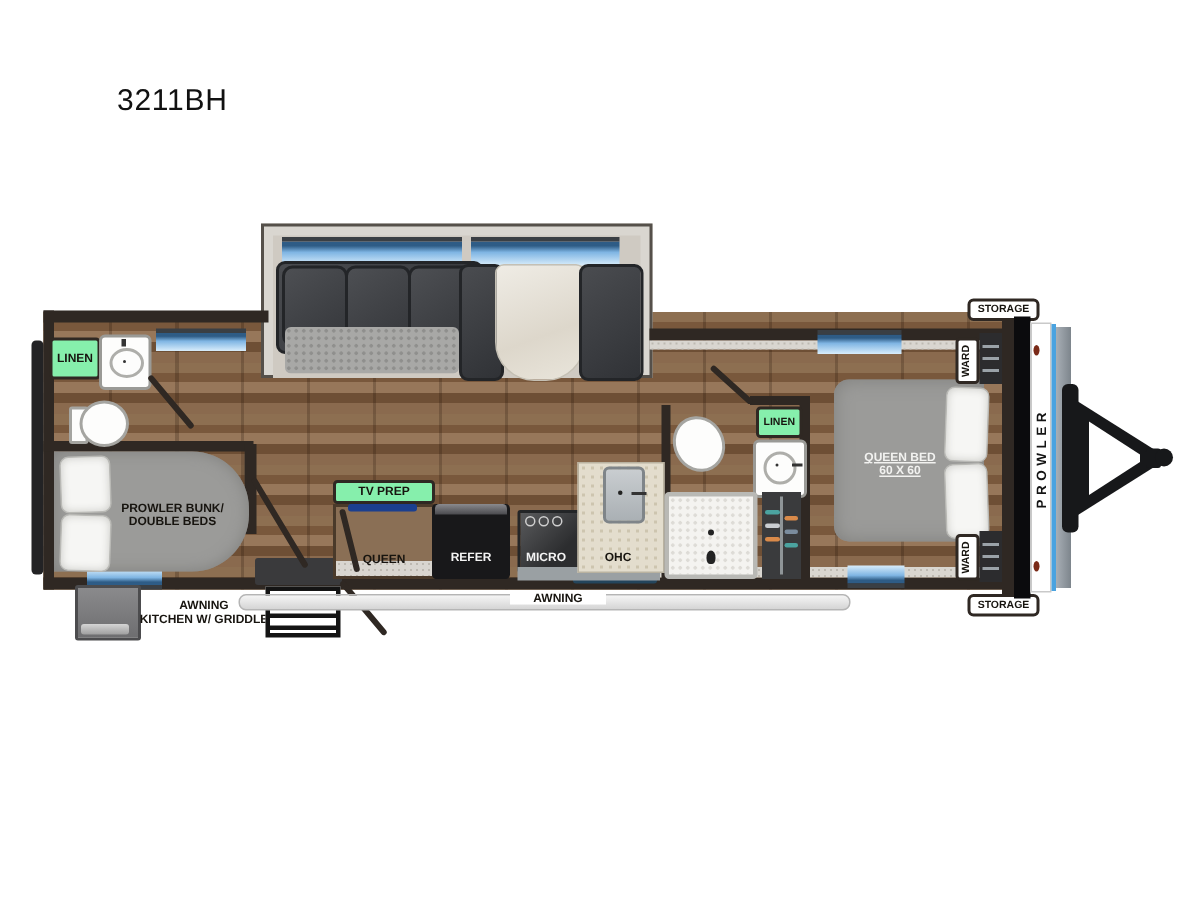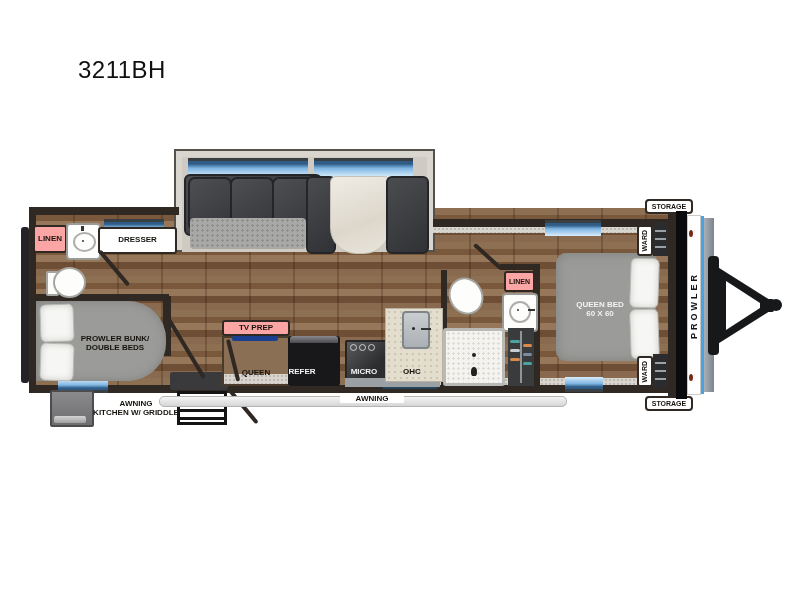--- a/index.html
+++ b/index.html
@@ -1,42 +1,42 @@
 <!DOCTYPE html>
 <html><head>
 <meta charset="utf-8">
 <style>
   html,body{margin:0;padding:0;background:#ffffff;}
   #stage{position:relative;width:800px;height:600px;background:#ffffff;overflow:hidden;
          font-family:"Liberation Sans",sans-serif;}
   .abs{position:absolute;}
-  #plan-title{left:78px;top:56px;font-size:24px;color:#111;letter-spacing:.5px;}
+  #plan-title{left:78px;top:56px;font-size:20px;color:#111;letter-spacing:.5px;}
 
   
   .wall{position:absolute;background:#2f2823;}
   .speckle{position:absolute;background:#d9d6d0;
     background-image:radial-gradient(#bdb9b1 .8px,transparent .9px);background-size:4px 4px;}
   .wood{position:absolute;background-color:#856648;
     background-image:
       repeating-linear-gradient(90deg, rgba(30,15,5,.22) 0 2px, rgba(0,0,0,0) 2px 44px),
       repeating-linear-gradient(180deg,#8d6f51 0 7px,#79583c 7px 13px,#97775a 13px 20px,#6e4f35 20px 27px,#8a6a4e 27px 34px);}
   .window{position:absolute;background:linear-gradient(180deg,#2e5c86 0 18%,#7fb5e3 45%,#d9edfb 100%);
     border-top:3px solid #3a3f44;}
   .window.flip{background:linear-gradient(0deg,#2e5c86 0 18%,#7fb5e3 45%,#d9edfb 100%);
     border-top:none;border-bottom:3px solid #3a3f44;}
 
   
   .lbl{position:absolute;display:flex;align-items:center;justify-content:center;text-align:center;
     font-weight:bold;color:#17140f;background:#fff;border:2px solid #2f2823;border-radius:3px;
     font-size:8px;line-height:1.1;padding:1px 2px;box-sizing:border-box;}
-  .lbl.beige{background:#fca5a5;}
+  .lbl.beige{background:#86efac;}
   .txt{position:absolute;font-weight:bold;color:#17140f;font-size:8px;line-height:1.15;
     text-align:center;white-space:nowrap;}
   .txt.onDark{color:#f4f4f4;}
-  .txt.onGray{color:#f2f2f0;}
+  .txt.onGray{color:#f2f2f0;text-decoration:underline;}
   .vert{writing-mode:vertical-rl;transform:rotate(180deg);}
 
   
   .white-fixture{position:absolute;background:#fdfdfc;border:2px solid #9a9a96;border-radius:4px;}
   .doorline{position:absolute;background:#2f2823;transform-origin:0 0;border-radius:2px;}
   .cushion{position:absolute;background:linear-gradient(145deg,#4d4f53,#35373b);
     border:2px solid #232528;border-radius:7px;}
   .bench{position:absolute;background:linear-gradient(145deg,#4a4c50,#303236);
     border:2px solid #232528;border-radius:6px;}
   .pillow{position:absolute;background:#f6f6f4;border:1px solid #b9b9b5;border-radius:6px;
@@ -80,23 +80,20 @@
   <div class="wall" style="left:500px;top:264px;width:40px;height:6px;"></div>
 
   <div class="lbl beige" style="left:33px;top:225px;width:34px;height:28px;">
     <span>LINEN</span>
   </div>
   <div class="white-fixture" style="left:66px;top:223px;width:31px;height:33px;">
     <div class="abs" style="left:5px;top:7px;width:19px;height:16px;border:2px solid #aeaeaa;border-radius:50%;"></div>
     <div class="abs" style="left:13px;top:1px;width:3px;height:5px;background:#333;"></div>
     <div class="abs" style="left:14px;top:15px;width:2px;height:2px;background:#333;border-radius:50%;"></div>
   </div>
-  <div class="lbl" style="left:98px;top:227px;width:79px;height:27px;">
-    <span>DRESSER</span>
-  </div>
 
   <div class="abs" style="left:46px;top:271px;width:9px;height:21px;background:#fdfdfc;border:2px solid #a5a5a1;border-radius:2px;"></div>
   <div class="abs" style="left:53px;top:267px;width:29px;height:27px;background:#fdfdfc;border:2px solid #a5a5a1;border-radius:50%;"></div>
   <div class="doorline" style="left:98px;top:252px;width:4px;height:45px;transform:rotate(-40deg);"></div>
 
   <div class="abs" style="left:36px;top:301px;width:130px;height:80px;background:#9b9b99;border-radius:0 38px 38px 0;box-shadow:inset 0 0 10px #7f7f7d;"></div>
   <div class="pillow" style="left:40px;top:304px;width:32px;height:36px;transform:rotate(-2deg);"></div>
   <div class="pillow" style="left:40px;top:343px;width:32px;height:36px;transform:rotate(2deg);"></div>
   <div class="txt" style="left:70px;top:334px;width:90px;">
     <span>PROWLER BUNK/</span><br>
@@ -138,21 +135,21 @@
   </div>
   <div class="abs" style="left:232px;top:336px;width:46px;height:5px;background:#1b3f8f;border-radius:2px;"></div>
   <div class="doorline" style="left:226px;top:340px;width:4px;height:43px;transform:rotate(-14deg);"></div>
   <div class="txt" style="left:234px;top:368px;width:44px;">
     <span>QUEEN</span>
   </div>
 
   <div class="abs" style="left:288px;top:336px;width:52px;height:50px;background:#18181a;border-radius:3px;">
     <div class="abs" style="left:2px;top:0;width:48px;height:7px;background:linear-gradient(180deg,#8a8a8e,#4a4a4e);border-radius:3px 3px 0 0;"></div>
   </div>
-  <div class="txt onDark" style="left:280px;top:367px;width:44px;">
+  <div class="txt onDark" style="left:292px;top:367px;width:44px;">
     <span>REFER</span>
   </div>
 
   <div class="abs" style="left:345px;top:340px;width:38px;height:38px;background:linear-gradient(135deg,#5a5b5d,#2c2d2f 70%);border:2px solid #232527;border-radius:2px;">
     <div class="abs" style="left:3px;top:2px;width:5px;height:5px;border:1px solid #cfcfcf;border-radius:50%;"></div>
     <div class="abs" style="left:12px;top:2px;width:5px;height:5px;border:1px solid #cfcfcf;border-radius:50%;"></div>
     <div class="abs" style="left:21px;top:2px;width:5px;height:5px;border:1px solid #cfcfcf;border-radius:50%;"></div>
   </div>
   <div class="abs" style="left:345px;top:378px;width:95px;height:9px;background:#9aa0a3;"></div>
   <div class="txt onDark" style="left:347px;top:367px;width:34px;">

